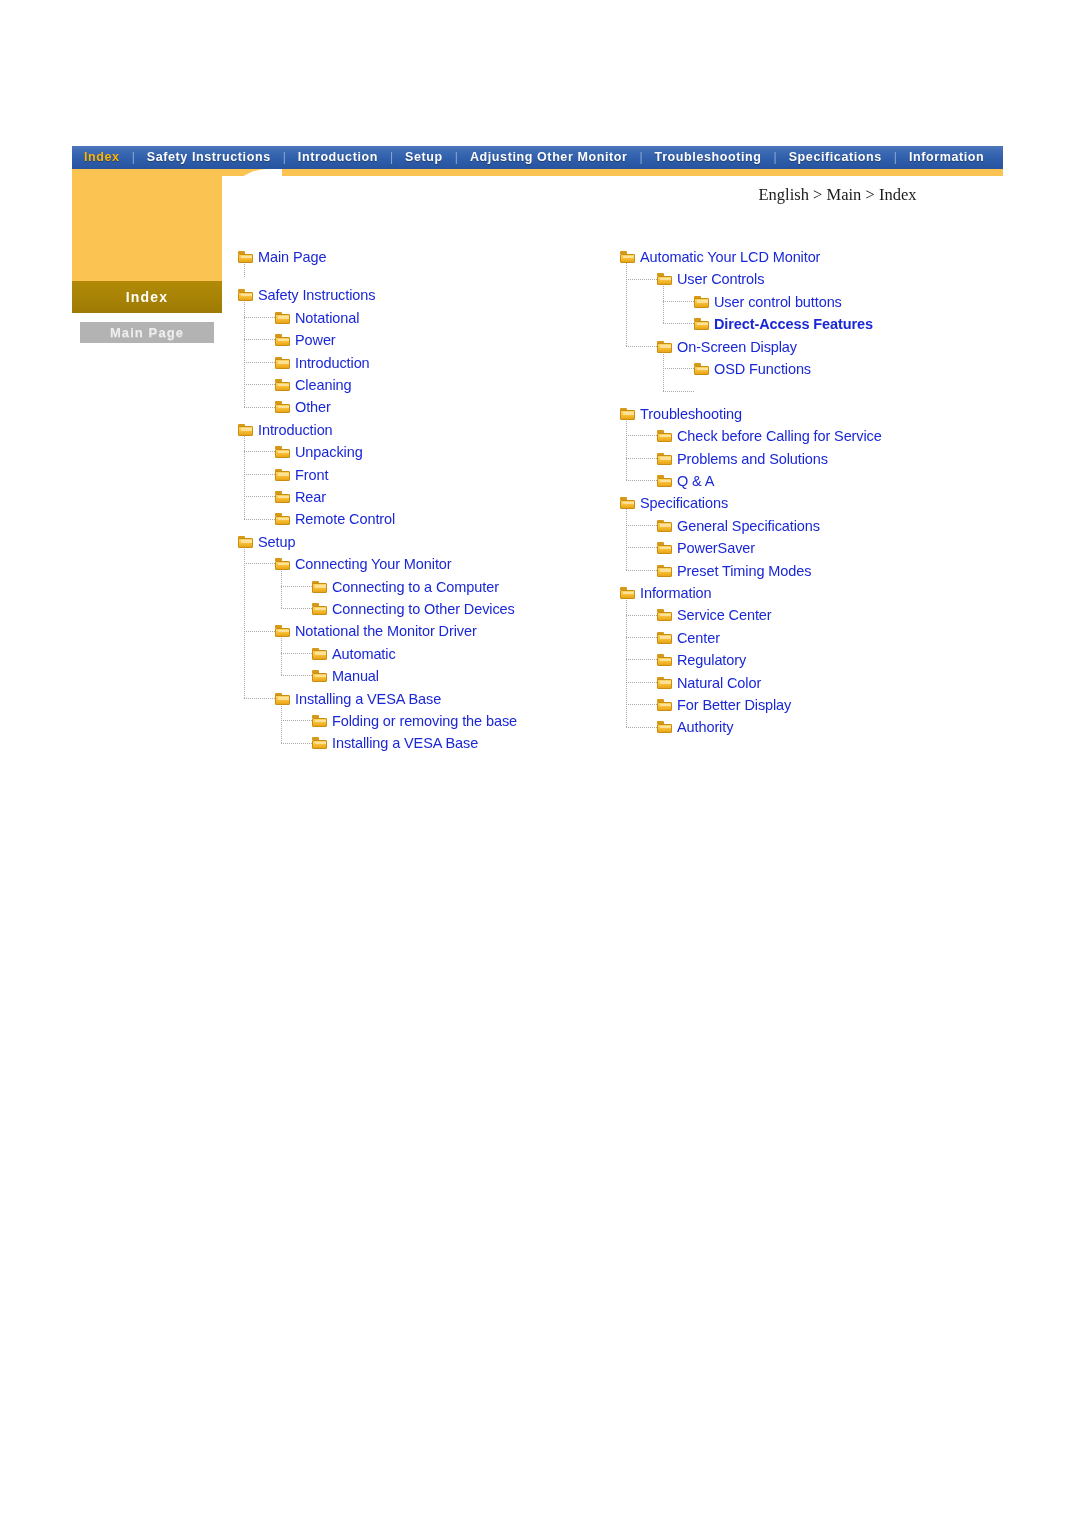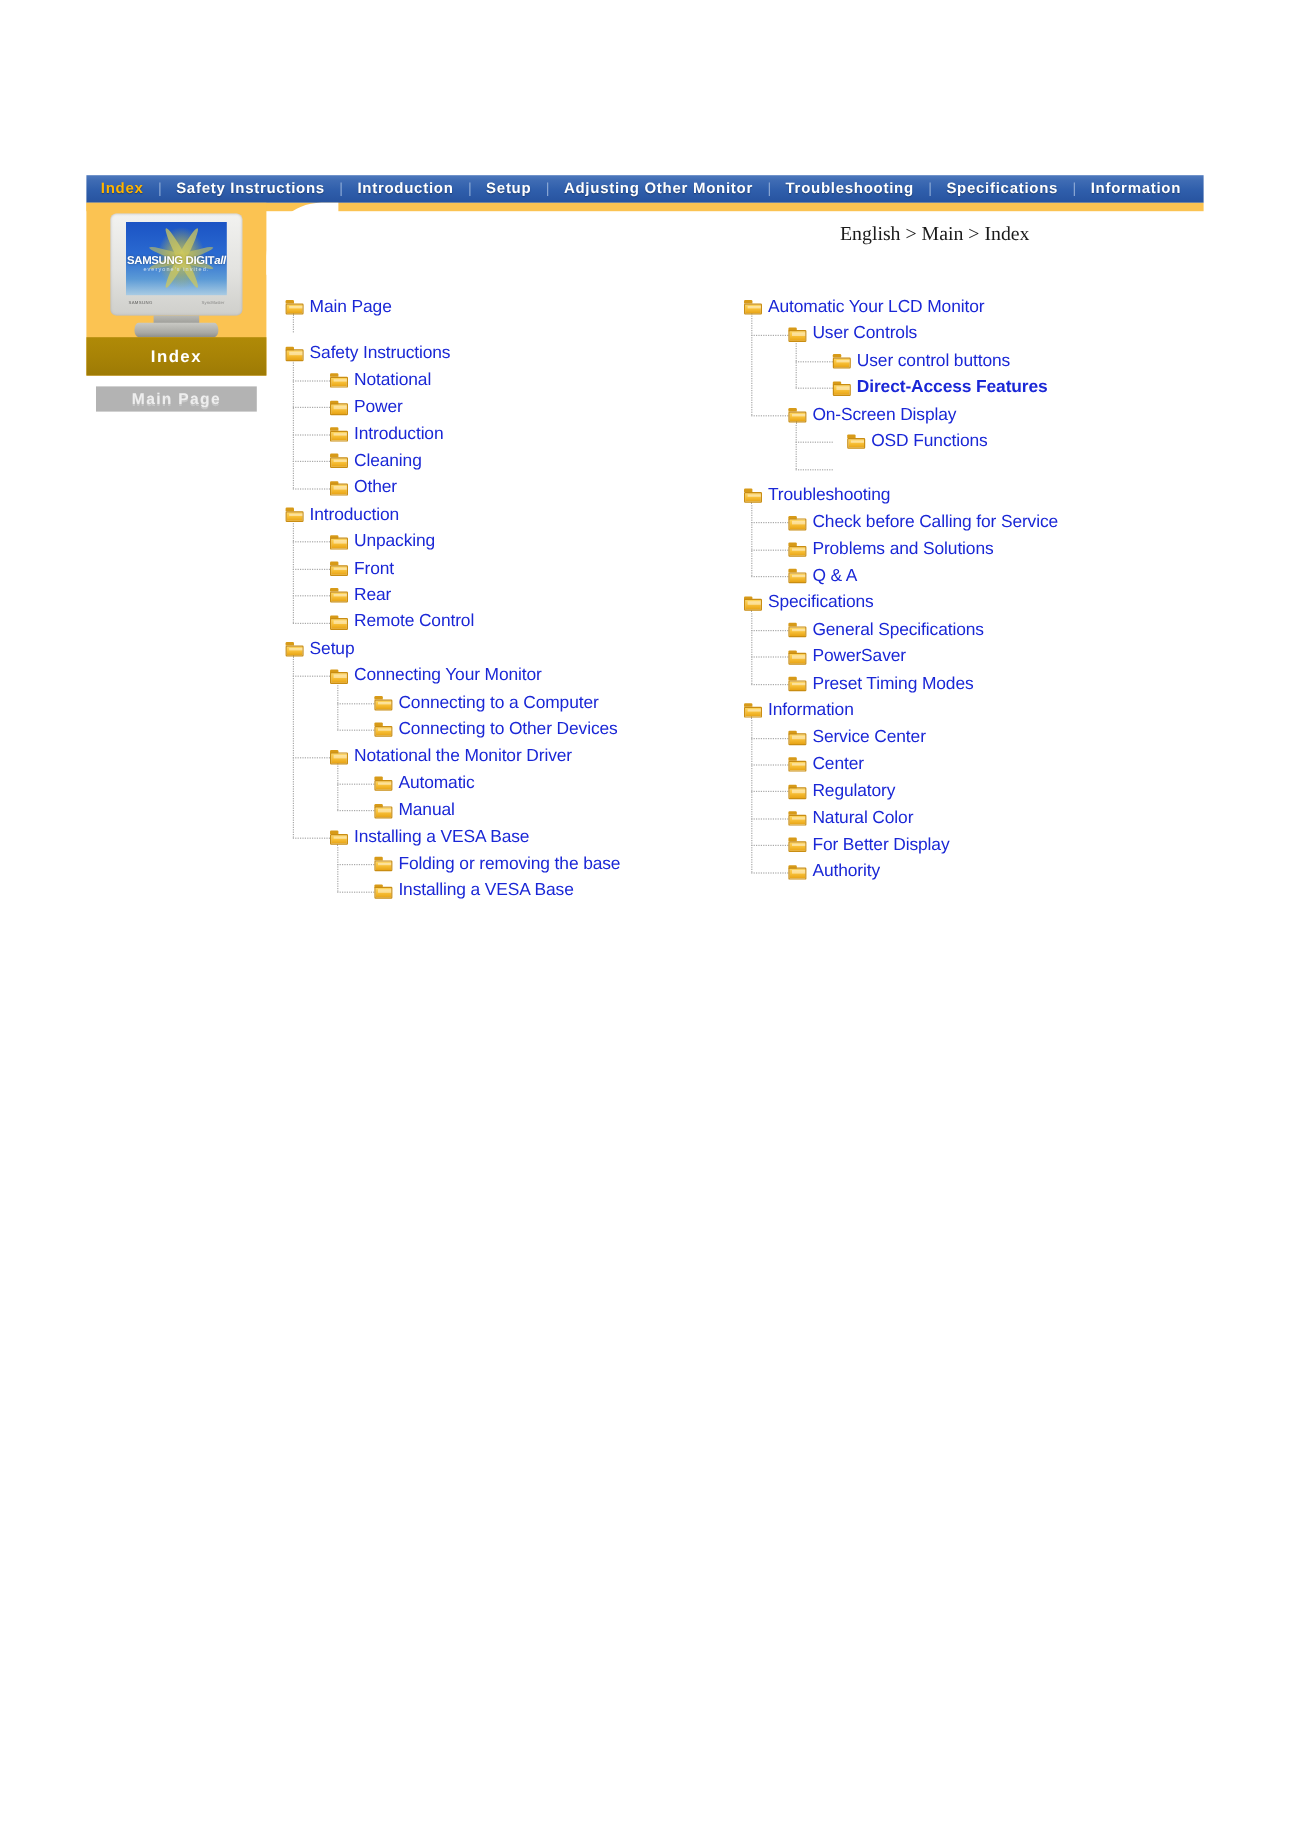--- a/index.html
+++ b/index.html
@@ -210,21 +210,21 @@
     background: #ffffff;
     border-top-left-radius: 46px;
   }
 
   
   #breadcrumb {
     position: absolute;
     left: 700px;
     top: 185px;
     width: 275px;
-    text-align: left;
+    text-align: center;
     font-family: "Liberation Serif", serif;
     font-size: 16.5px;
     color: #1b1b1b;
     white-space: nowrap;
   }
 
   
   .tree-col {
     position: absolute;
     top: 245px;
@@ -311,34 +311,20 @@
     <span class="nav-item">Troubleshooting</span>
     <span class="nav-sep">|</span>
     <span class="nav-item">Specifications</span>
     <span class="nav-sep">|</span>
     <span class="nav-item">Information</span>
   </div>
 
 <div id="orange-rule"></div>
 
 <div id="sidebar">
-  <div id="monitor-wrap">
-    <div class="mon-body">
-      <div class="mon-screen">
-        <div class="mon-star"></div>
-        <div class="mon-star2"></div>
-        <div class="mon-logo"><span>SAMSUNG DIGIT</span><i>all</i></div>
-        <div class="mon-tag">everyone's invited.</div>
-      </div>
-      <div class="mon-brand">SAMSUNG</div>
-      <div class="mon-model">SyncMaster</div>
-    </div>
-    <div class="mon-neck"></div>
-    <div class="mon-base"></div>
-  </div>
   <div id="index-band">Index</div>
 </div>
 
 <div id="white-corner"></div>
 
 <div id="mainpage-btn">Main Page</div>
 
 <div id="breadcrumb">English &gt; Main &gt; Index</div>
 
 <div class="tree-col" id="tree-left" style="position: absolute; height: 508.8px;">
@@ -413,21 +399,21 @@
     <div class="hline" style="left: 6px; top: 392px; width: 31px;"></div>
     <div class="hline" style="left: 6px; top: 414.4px; width: 31px;"></div>
     <div class="hline" style="left: 6px; top: 436.8px; width: 31px;"></div>
     <div class="hline" style="left: 6px; top: 459.2px; width: 31px;"></div>
     <div class="hline" style="left: 6px; top: 481.6px; width: 31px;"></div>
     <div class="node lvl0" style="position: absolute; left: 0px; top: 0px;"><span class="folder"><span class="tab"></span><span class="body"></span></span><span class="label">Automatic Your LCD Monitor</span></div>
     <div class="node lvl1" style="position: absolute; left: 0px; top: 22.4px;"><span class="folder"><span class="tab"></span><span class="body"></span></span><span class="label">User Controls</span></div>
     <div class="node lvl2" style="position: absolute; left: 0px; top: 44.8px;"><span class="folder"><span class="tab"></span><span class="body"></span></span><span class="label">User control buttons</span></div>
     <div class="node lvl2" style="position: absolute; left: 0px; top: 67.2px; font-weight: bold;"><span class="folder"><span class="tab"></span><span class="body"></span></span><span class="label">Direct-Access Features</span></div>
     <div class="node lvl1" style="position: absolute; left: 0px; top: 89.6px;"><span class="folder"><span class="tab"></span><span class="body"></span></span><span class="label">On-Screen Display</span></div>
-    <div class="node lvl2" style="position: absolute; left: 12px; top: 112px;"><span class="folder"><span class="tab"></span><span class="body"></span></span><span class="label">OSD Functions</span></div>
+    <div class="node lvl2" style="position: absolute; left: 0px; top: 112px;"><span class="folder"><span class="tab"></span><span class="body"></span></span><span class="label">OSD Functions</span></div>
     <div class="node lvl0" style="position: absolute; left: 0px; top: 156.8px;"><span class="folder"><span class="tab"></span><span class="body"></span></span><span class="label">Troubleshooting</span></div>
     <div class="node lvl1" style="position: absolute; left: 0px; top: 179.2px;"><span class="folder"><span class="tab"></span><span class="body"></span></span><span class="label">Check before Calling for Service</span></div>
     <div class="node lvl1" style="position: absolute; left: 0px; top: 201.6px;"><span class="folder"><span class="tab"></span><span class="body"></span></span><span class="label">Problems and Solutions</span></div>
     <div class="node lvl1" style="position: absolute; left: 0px; top: 224px;"><span class="folder"><span class="tab"></span><span class="body"></span></span><span class="label">Q &amp; A</span></div>
     <div class="node lvl0" style="position: absolute; left: 0px; top: 246.4px;"><span class="folder"><span class="tab"></span><span class="body"></span></span><span class="label">Specifications</span></div>
     <div class="node lvl1" style="position: absolute; left: 0px; top: 268.8px;"><span class="folder"><span class="tab"></span><span class="body"></span></span><span class="label">General Specifications</span></div>
     <div class="node lvl1" style="position: absolute; left: 0px; top: 291.2px;"><span class="folder"><span class="tab"></span><span class="body"></span></span><span class="label">PowerSaver</span></div>
     <div class="node lvl1" style="position: absolute; left: 0px; top: 313.6px;"><span class="folder"><span class="tab"></span><span class="body"></span></span><span class="label">Preset Timing Modes</span></div>
     <div class="node lvl0" style="position: absolute; left: 0px; top: 336px;"><span class="folder"><span class="tab"></span><span class="body"></span></span><span class="label">Information</span></div>
     <div class="node lvl1" style="position: absolute; left: 0px; top: 358.4px;"><span class="folder"><span class="tab"></span><span class="body"></span></span><span class="label">Service Center</span></div>

